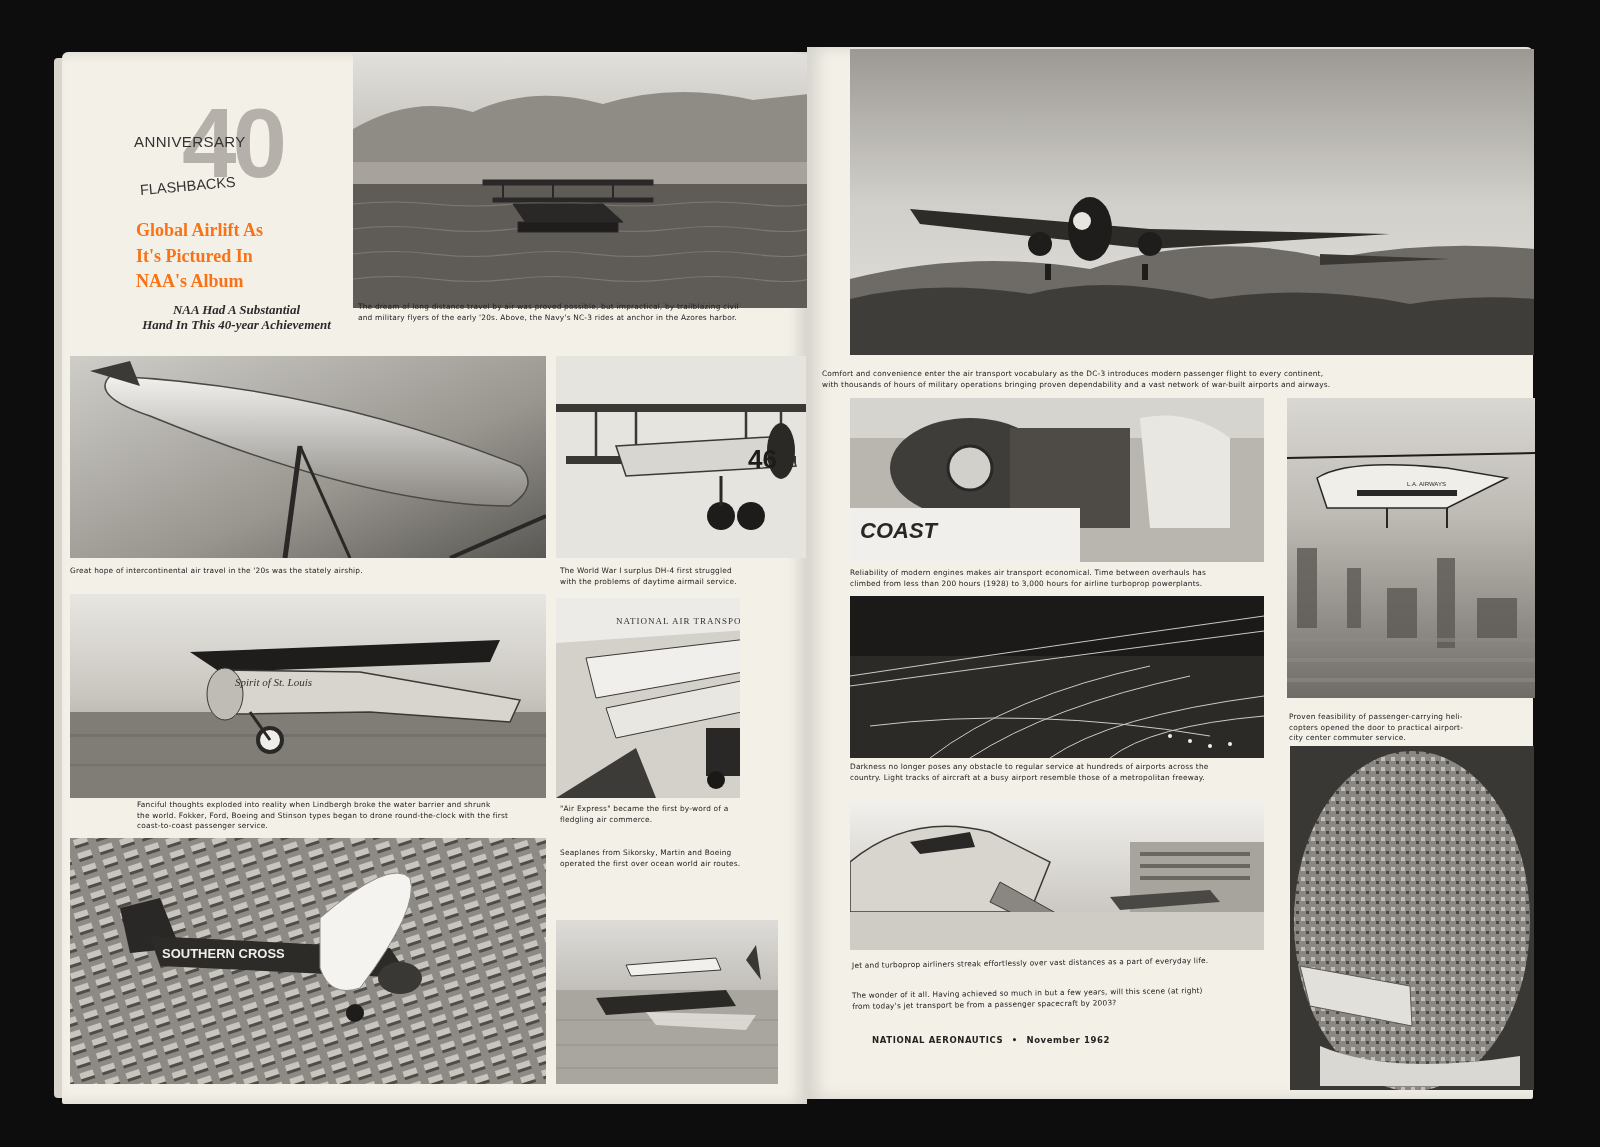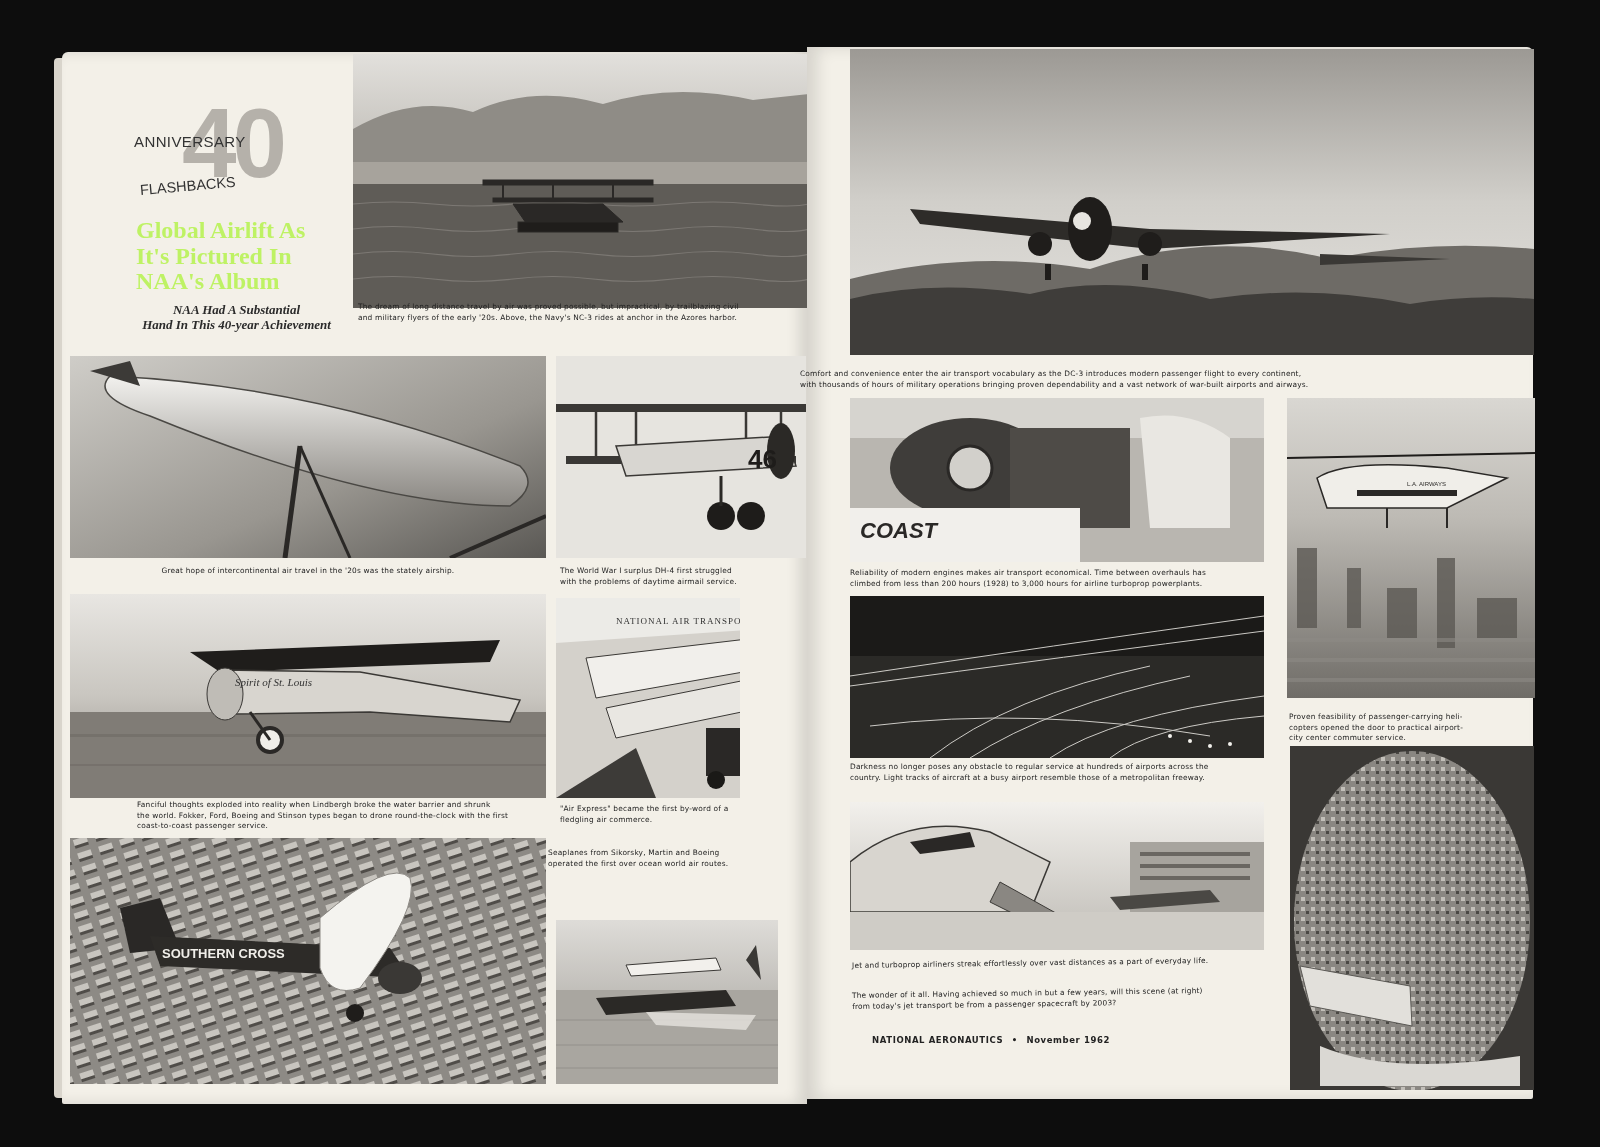--- a/index.html
+++ b/index.html
@@ -3,26 +3,26 @@
 <meta charset="utf-8">
 <style>
   html,body{margin:0;padding:0;}
   body{width:1600px;height:1147px;background:#0d0d0d;position:relative;overflow:hidden;font-family:"DejaVu Sans",sans-serif;}
   .page{position:absolute;background:#f3f0e8;}
   #page-left{left:62px;top:52px;width:745px;height:1052px;border-radius:6px 0 0 2px;box-shadow:inset -8px 0 14px rgba(0,0,0,.12);}
   #page-left-edge{position:absolute;left:54px;top:58px;width:10px;height:1040px;background:#d9d5cc;border-radius:4px 0 0 4px;}
   #page-right{left:807px;top:47px;width:726px;height:1052px;border-radius:0 6px 2px 0;box-shadow:inset 10px 0 16px rgba(0,0,0,.12);}
   .photo{position:absolute;overflow:hidden;text-decoration:underline;}
   .cap{position:absolute;font-family:"DejaVu Sans",sans-serif;font-size:7.4px;line-height:10.5px;color:#222;letter-spacing:.2px;}
-  .cap.center{text-align:center;}
+  .cap.center{}
   
   #big40{position:absolute;left:182px;top:100px;font-family:"Liberation Sans",sans-serif;font-weight:bold;font-size:98px;line-height:86px;color:#b5b1aa;letter-spacing:-4px;}
   #anniv{position:absolute;left:134px;top:133px;font-family:"Liberation Sans",sans-serif;font-size:15px;color:#333;letter-spacing:.4px;}
   #flash{position:absolute;left:140px;top:182px;font-family:"Liberation Sans",sans-serif;font-size:14.5px;color:#333;transform:rotate(-5deg);transform-origin:left center;}
-  #headline{position:absolute;left:136px;top:218px;width:200px;font-family:"Liberation Serif",serif;font-weight:bold;font-size:24px;line-height:25.5px;color:#bef264;}
+  #headline{position:absolute;left:136px;top:218px;width:200px;font-family:"Liberation Serif",serif;font-weight:bold;font-size:18px;line-height:25.5px;color:#f97316;}
   #subhead{position:absolute;left:134px;top:302px;width:205px;text-align:center;font-family:"Liberation Serif",serif;font-weight:bold;font-size:13px;line-height:15px;color:#2b2b2b;font-style:italic;}
   #footer{position:absolute;left:852px;top:1035px;font-family:"DejaVu Sans",sans-serif;font-size:8.5px;color:#222;letter-spacing:.6px;font-weight:bold;padding-left:20px;}
   svg{display:block;}
 </style>
 </head>
 <body>
 
 <div id="page-left-edge"></div>
 
 <div class="page" id="page-left"></div>
@@ -163,21 +163,21 @@
     <rect x="150" y="130" width="62" height="48" fill="#2a2826"></rect>
     <circle cx="160" cy="182" r="9" fill="#1a1917"></circle>
       <circle cx="200" cy="182" r="9" fill="#1a1917"></circle>
     <path d="M0 200 L80 150 L100 200Z" fill="#3d3b38"></path>
   </svg>
 </div>
 <div class="cap" style="left:560px;top:804px;width:220px;">
   <div>"Air Express" became the first by-word of a</div>
   <div>fledgling air commerce.</div>
 </div>
-<div class="cap" style="left:548px;top:848px;width:220px;">
+<div class="cap" style="left:560px;top:848px;width:220px;">
   <div>Seaplanes from Sikorsky, Martin and Boeing</div>
   <div>operated the first over ocean world air routes.</div>
 </div>
 
 <div class="photo" style="left:70px;top:838px;width:476px;height:246px;">
   <svg width="476" height="246" viewBox="0 0 476 246">
     <defs>
       <pattern id="houses" width="22" height="14" patternUnits="userSpaceOnUse" patternTransform="rotate(-18)">
         <rect width="22" height="14" fill="#8d8a85"></rect>
         <rect x="2" y="3" width="14" height="7" fill="#c8c5bf"></rect>
@@ -233,21 +233,21 @@
     <path d="M60 160 L300 180 L540 185 L300 200 L70 175Z" fill="#2e2c29"></path>
     <ellipse cx="240" cy="180" rx="22" ry="32" fill="#1f1d1b"></ellipse>
     <circle cx="232" cy="172" r="9" fill="#e7e5e0"></circle>
     <ellipse cx="190" cy="195" rx="12" ry="12" fill="#1f1d1b"></ellipse>
     <ellipse cx="300" cy="195" rx="12" ry="12" fill="#1f1d1b"></ellipse>
     <rect x="195" y="215" width="6" height="16" fill="#1f1d1b"></rect>
     <rect x="292" y="215" width="6" height="16" fill="#1f1d1b"></rect>
     <path d="M470 205 L600 210 L470 216Z" fill="#3a3835"></path>
   </svg>
 </div>
-<div class="cap" style="left:800px;top:369px;width:600px;">
+<div class="cap" style="left:822px;top:369px;width:600px;">
   <div>Comfort and convenience enter the air transport vocabulary as the DC-3 introduces modern passenger flight to every continent,</div>
   <div>with thousands of hours of military operations bringing proven dependability and a vast network of war-built airports and airways.</div>
 </div>
 
 <div class="photo" style="left:850px;top:398px;width:414px;height:164px;">
   <svg width="414" height="164" viewBox="0 0 414 164">
     <rect width="414" height="164" fill="#b9b6b0"></rect>
     <rect x="0" y="0" width="414" height="40" fill="#d6d4cf"></rect>
     <ellipse cx="120" cy="70" rx="80" ry="50" fill="#3f3d3a"></ellipse>
     <circle cx="120" cy="70" r="22" fill="#d2d0cb" stroke="#2a2826" stroke-width="3"></circle>

